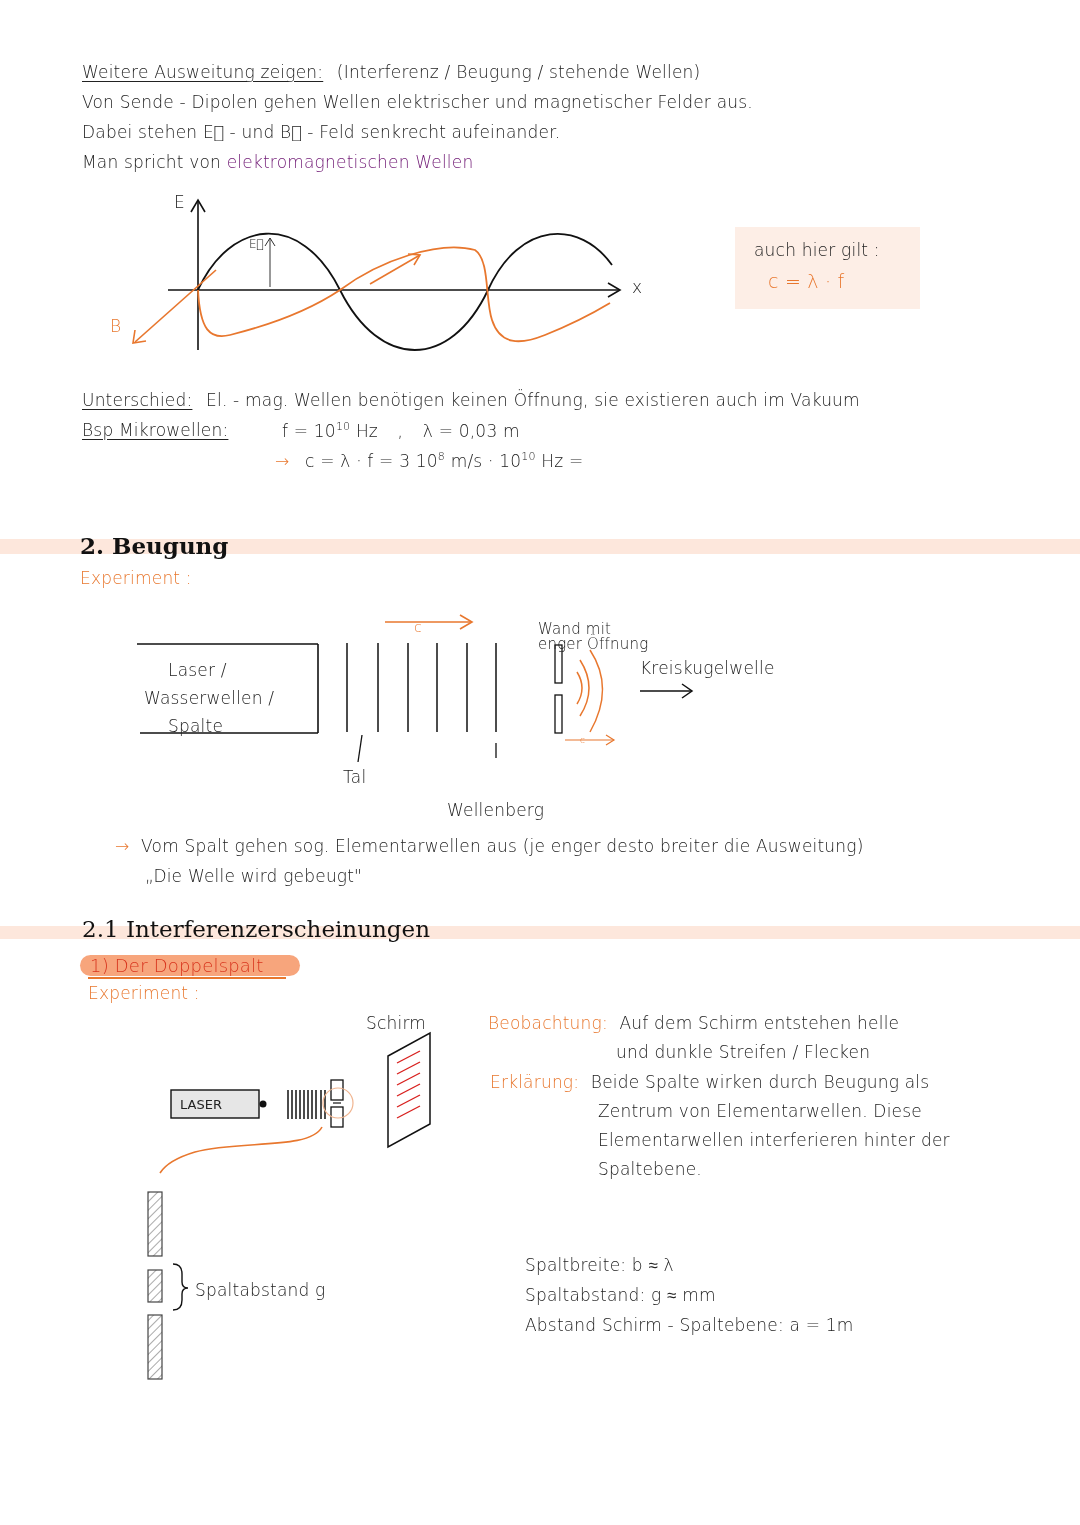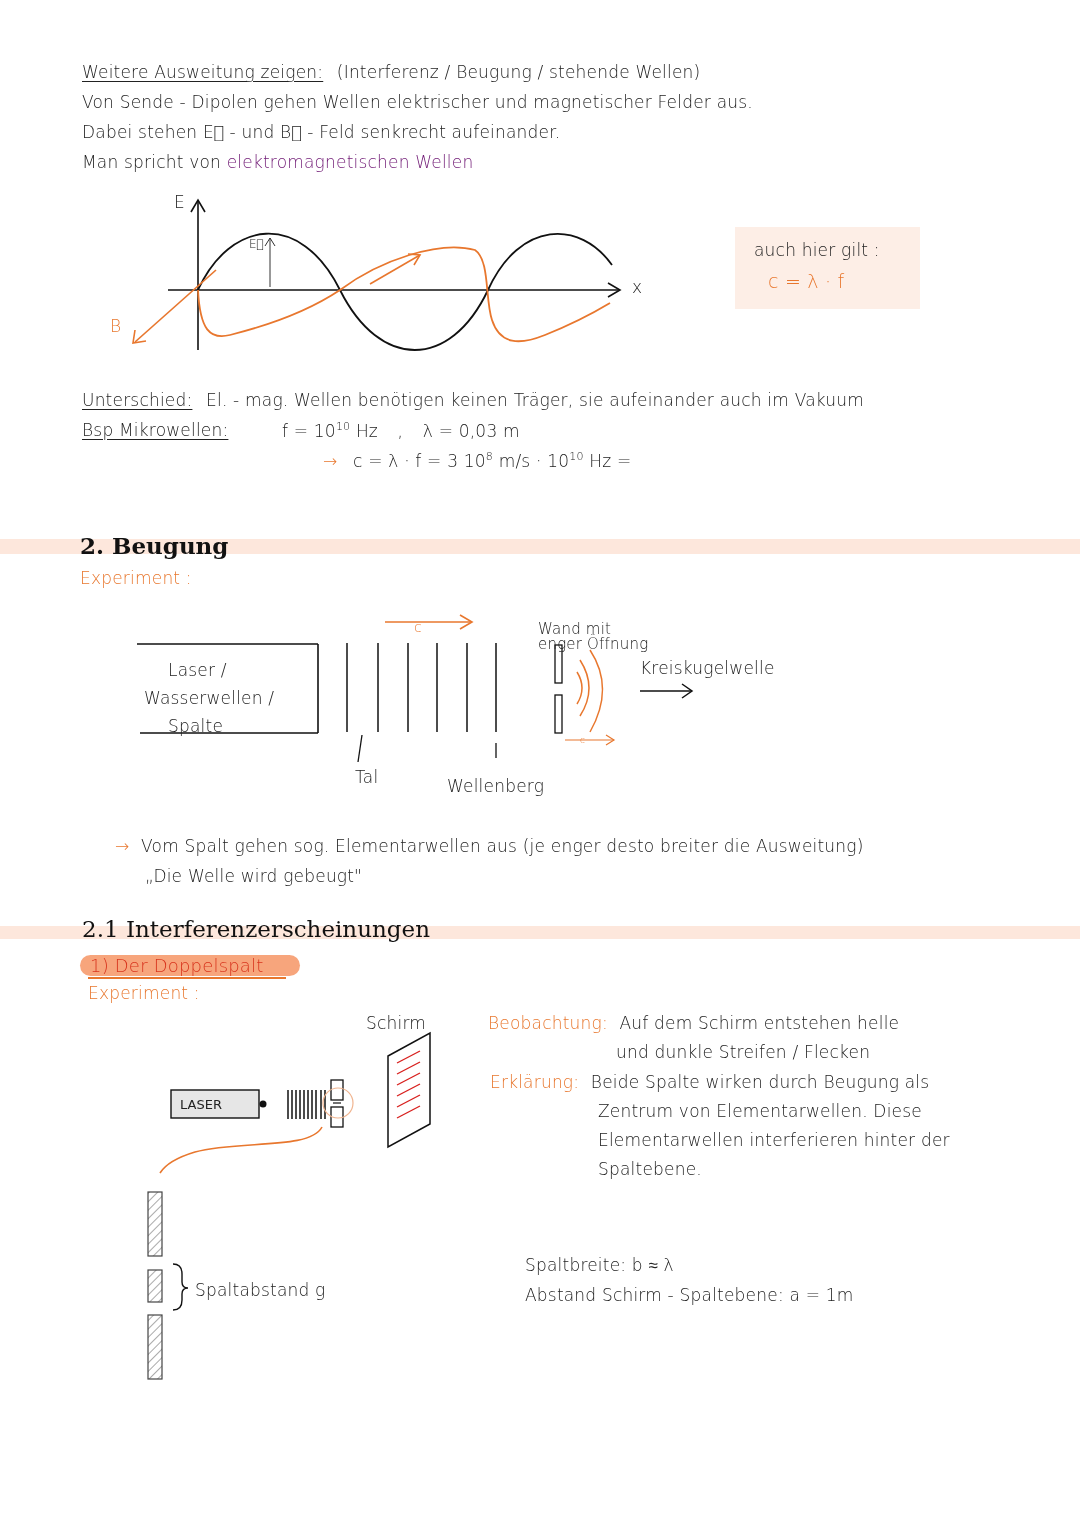--- a/index.html
+++ b/index.html
@@ -56,32 +56,32 @@
 <div class="abs hand" style="left:632px; top:277px;">x</div>
 <div class="abs hand" style="left:249px; top:237px; font-size:12px;">E⃗</div>
 <div class="abs hand orange" style="left:110px; top:316px;">B</div>
 
 <div class="note-box" style="left:735px; top:227px; width:185px; height:82px;"></div>
 <div class="abs hand" style="left:754px; top:240px;">auch hier gilt :</div>
 <div class="abs hand orange" style="left:768px; top:270px; font-size:19px;">c = λ · f</div>
 
 <div class="abs hand" style="left:82px; top:390px;">
   <span class="ul">Unterschied:</span>
-  <span style="margin-left:8px;">El. - mag. Wellen benötigen keinen Träger, sie aufeinander auch im Vakuum</span>
+  <span style="margin-left:8px;">El. - mag. Wellen benötigen keinen Öffnung, sie existieren auch im Vakuum</span>
 </div>
 <div class="abs hand" style="left:82px; top:420px;">
   <span class="ul">Bsp Mikrowellen:</span>
 </div>
 <div class="abs hand" style="left:282px; top:420px;">
   <span>f = 10</span><sup>10</sup>
   <span>Hz</span>
   <span style="margin:0 14px;">,</span>
   <span>λ = 0,03 m</span>
 </div>
-<div class="abs hand" style="left:275px; top:450px;margin-left:48px;">
+<div class="abs hand" style="left:275px; top:450px;">
   <span class="orange">→</span>
   <span style="margin-left:10px;">c = λ · f = 3  10</span><sup>8</sup>
   <span>m/s · 10</span><sup>10</sup>
   <span>Hz =</span>
 </div>
 
 <div class="band" style="top:539px; height:15px;"></div>
 <div class="abs h2" style="left:80px; top:532px;">2. Beugung</div>
 <div class="abs hand orange" style="left:80px; top:568px;">Experiment :</div>
 
@@ -121,22 +121,22 @@
   <div>Laser /</div>
   <div style="margin-left:-24px;">Wasserwellen /</div>
   <div>Spalte</div>
 </div>
 <div class="abs hand orange" style="left:414px; top:619px; font-size:14px;">c</div>
 <div class="abs hand" style="left:538px; top:622px; font-size:15px; line-height:15px;">
   <div>Wand mit</div>
   <div>enger Öffnung</div>
 </div>
 <div class="abs hand" style="left:640px; top:658px;">Kreiskugelwelle</div>
-<div class="abs hand" style="left:343px; top:767px;margin-left:12px;">Tal</div>
-<div class="abs hand" style="left:447px; top:776px;">Wellenberg</div>
+<div class="abs hand" style="left:343px; top:767px;">Tal</div>
+<div class="abs hand" style="left:447px; top:800px;">Wellenberg</div>
 <div class="abs hand orange" style="left:580px; top:735px; font-size:9px;">c</div>
 
 <div class="abs hand" style="left:115px; top:836px;">
   <span class="orange">→</span>
   <span style="margin-left:6px;">Vom Spalt gehen sog. Elementarwellen aus (je enger desto breiter die Ausweitung)</span>
 </div>
 <div class="abs hand" style="left:145px; top:866px;">„Die Welle wird gebeugt"</div>
 
 <div class="band" style="top:926px; height:13px;"></div>
 <div class="abs h3" style="left:82px; top:916px;">2.1 Interferenzerscheinungen</div>
@@ -204,14 +204,15 @@
   <span style="margin-left:6px;">Beide Spalte wirken durch Beugung als</span>
 </div>
 <div class="abs hand" style="left:598px; top:1101px;">Zentrum von Elementarwellen. Diese</div>
 <div class="abs hand" style="left:598px; top:1130px;">Elementarwellen interferieren hinter der</div>
 <div class="abs hand" style="left:598px; top:1159px;">Spaltebene.</div>
 
 <div class="abs hand" style="left:195px; top:1280px;">Spaltabstand g</div>
 
 <div class="abs hand" style="left:525px; top:1250px; line-height:30px;">
   <div>Spaltbreite: b ≈ λ</div>
+  <div>Spaltabstand: g ≈ mm</div>
   <div>Abstand Schirm - Spaltebene: a = 1m</div>
 </div>
 
 </body></html>

